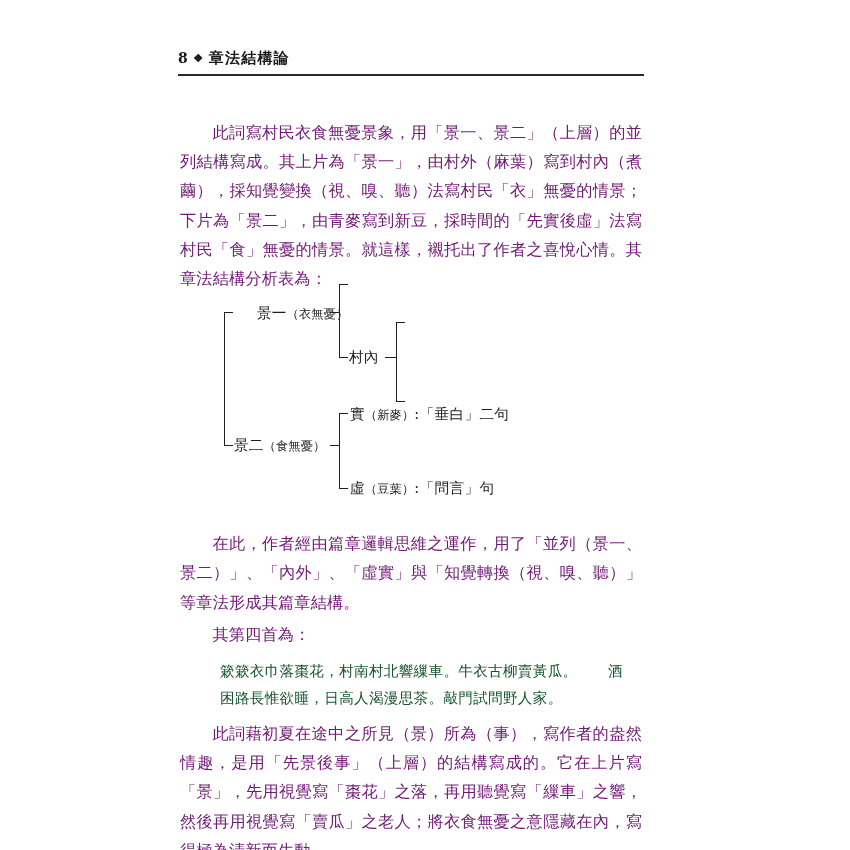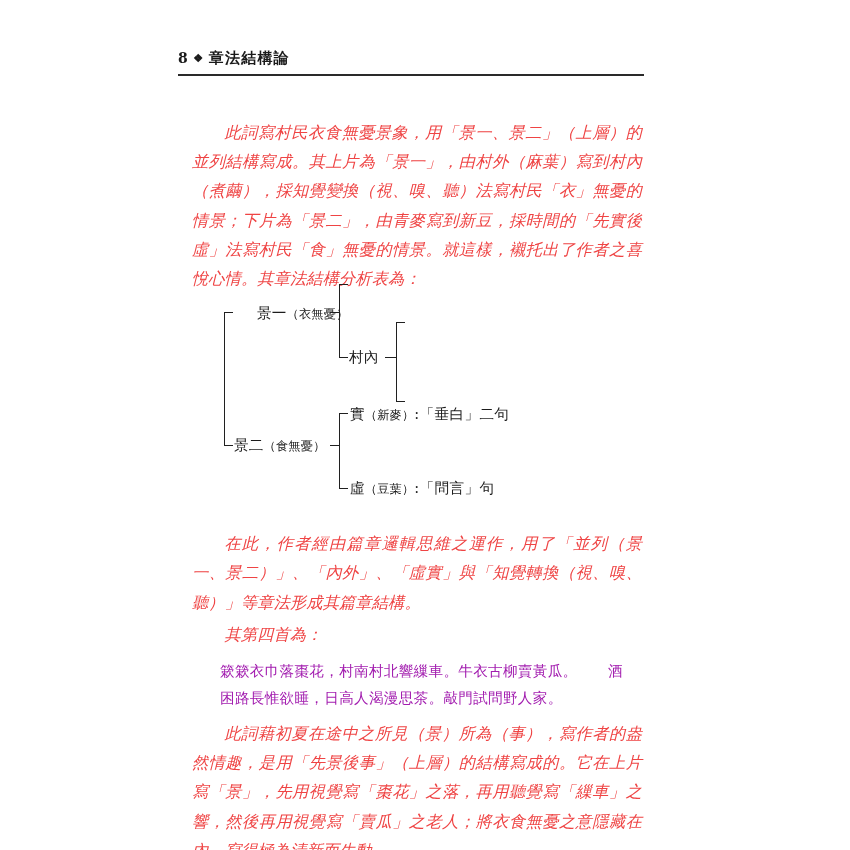--- a/index.html
+++ b/index.html
@@ -69,44 +69,43 @@
 
   
   .textblock {
     position: absolute;
     left: 180px;
     top: 118px;
     width: 462px;
   }
 
   p.para {
-    margin: 0 0 0 12px;
+    margin: 0 0 0 0;
     font-size: 16.2px;
     line-height: 29.2px;
     text-align: justify;
     text-justify: inter-ideograph;
     letter-spacing: 0.15px;
     text-indent: 2em;
-    color: #ef4444;
-    font-style: italic;
+    color: #701a75;
   }
 
   .spacer-diagram { height: 236px; }
   .spacer-sm { height: 8px; }
   .spacer-xs { height: 3px; }
 
   
   .quote {
     margin: 0;
     padding-left: 40px;
     padding-right: 4px;
     font-size: 14.6px;
     line-height: 27px;
     letter-spacing: 0.3px;
-    color: #a21caf;
+    color: #14532d;
   }
   .quote .ln { display: block; white-space: pre; }
   .quote .gap { display: inline-block; width: 2.1em; }
 
   
   .diagram {
     position: absolute;
     left: 180px;
     top: 268px;
     width: 462px;

